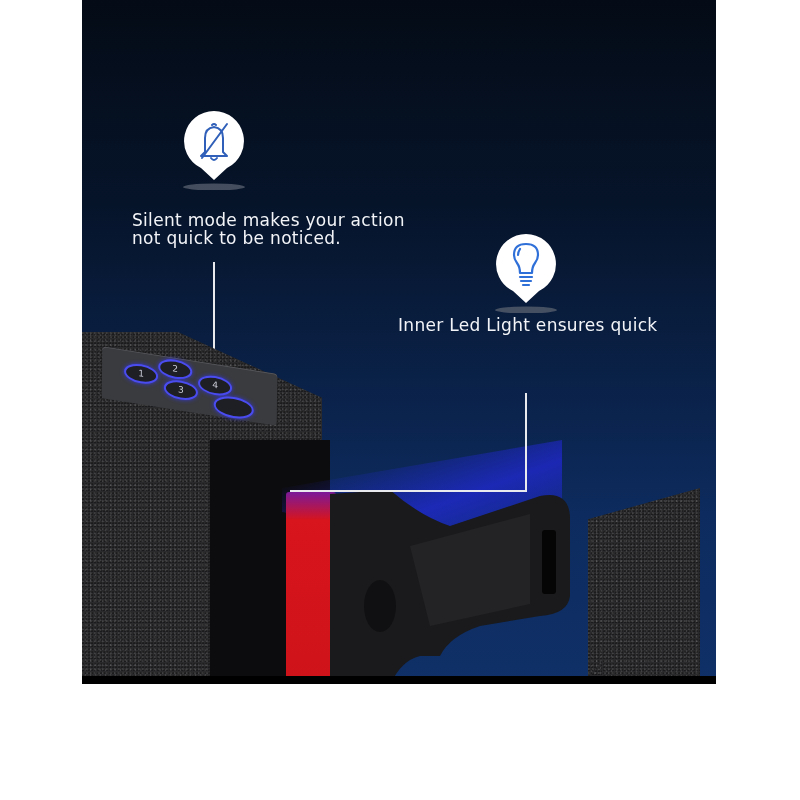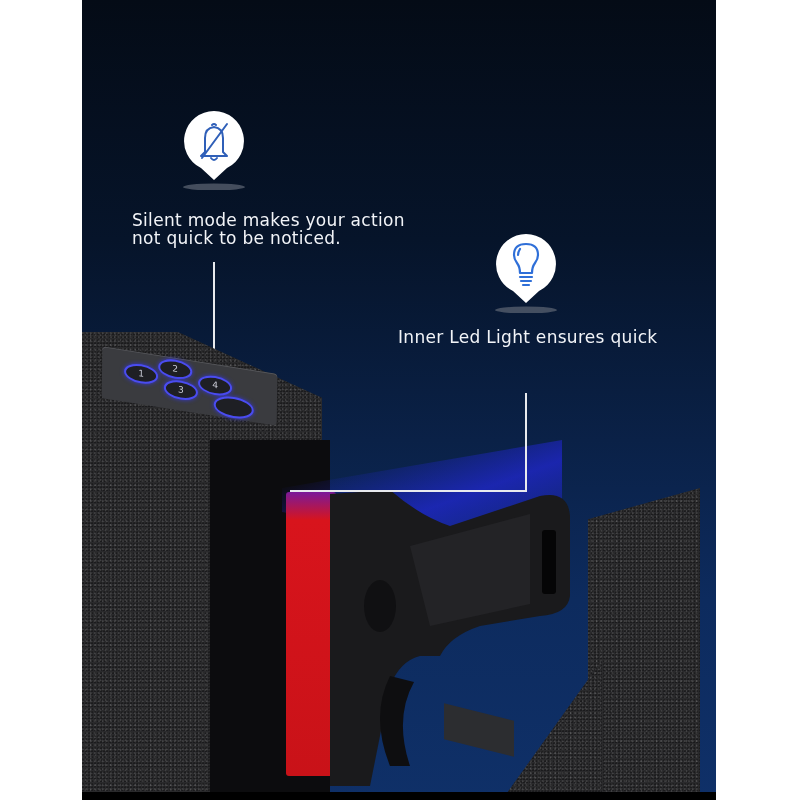--- a/index.html
+++ b/index.html
@@ -1,18 +1,18 @@
 <!DOCTYPE html>
 <html><head>
   <meta charset="utf-8">
   <style>
     html, body { margin: 0; padding: 0; background: #ffffff; }
     body { width: 800px; height: 800px; position: relative; overflow: hidden; font-family: "DejaVu Sans", sans-serif; }
     .panel {
-      position: absolute; left: 82px; top: 0; width: 634px; height: 800px; overflow: hidden;
+      position: absolute; left: 82px; top: 0; width: 634px; height: 684px; overflow: hidden;
       background: linear-gradient(180deg, #040b16 0%, #06142a 30%, #0a2147 55%, #0d2b5e 75%, #0f3068 100%);
     }
     .bottom-band { position: absolute; left: 0; bottom: 0; width: 100%; height: 8px; background: #000; }
     .caption {
       position: absolute; color: #f2f4f8; font-size: 17px; line-height: 18px; letter-spacing: 0.3px;
       font-family: "DejaVu Sans", sans-serif; white-space: nowrap;
     }
     .pin { position: absolute; width: 62px; height: 80px; }
     .callout-line { position: absolute; background: #e8eaee; }
     .noise {
@@ -59,21 +59,21 @@
     <ellipse cx="31" cy="77" rx="31" ry="3.5" fill="#5a6270" opacity="0.75"></ellipse>
     <path d="M31 1 A30 30 0 0 1 44 58 L31 70 L18 58 A30 30 0 0 1 31 1 Z" fill="#ffffff"></path>
     <g fill="none" stroke="#2f6fd8" stroke-width="2.2" stroke-linecap="round" stroke-linejoin="round">
       <path d="M25 40 Q25 34 22 30 Q19 26 19 22 Q19 11 31 11 Q43 11 43 22 Q43 26 40 30 Q37 34 37 40 Z"></path>
       <path d="M25 16 Q23 19 23 22"></path>
       <path d="M25 44 L37 44"></path>
       <path d="M26 48 L36 48"></path>
       <path d="M28 52 L34 52"></path>
     </g>
   </svg>
-  <div class="caption" style="left:316px; top:328px;">
+  <div class="caption" style="left:316px; top:316px;">
     <div>Inner Led Light ensures quick</div>
   </div>
 
   <div class="noise" style="position:absolute; left:0; top:332px; width:240px; height:470px; clip-path:polygon(0 0, 40% 0, 100% 14%, 100% 100%, 0 100%);"></div>
   <div style="position:absolute; left:128px; top:440px; width:120px; height:360px; background:#0c0c0e;"></div>
 
   <div class="keypad">
     <div class="key" style="left:22px; top:12px;">1</div>
     <div class="key" style="left:56px; top:2px;">2</div>
     <div class="key" style="left:62px; top:22px;">3</div>

